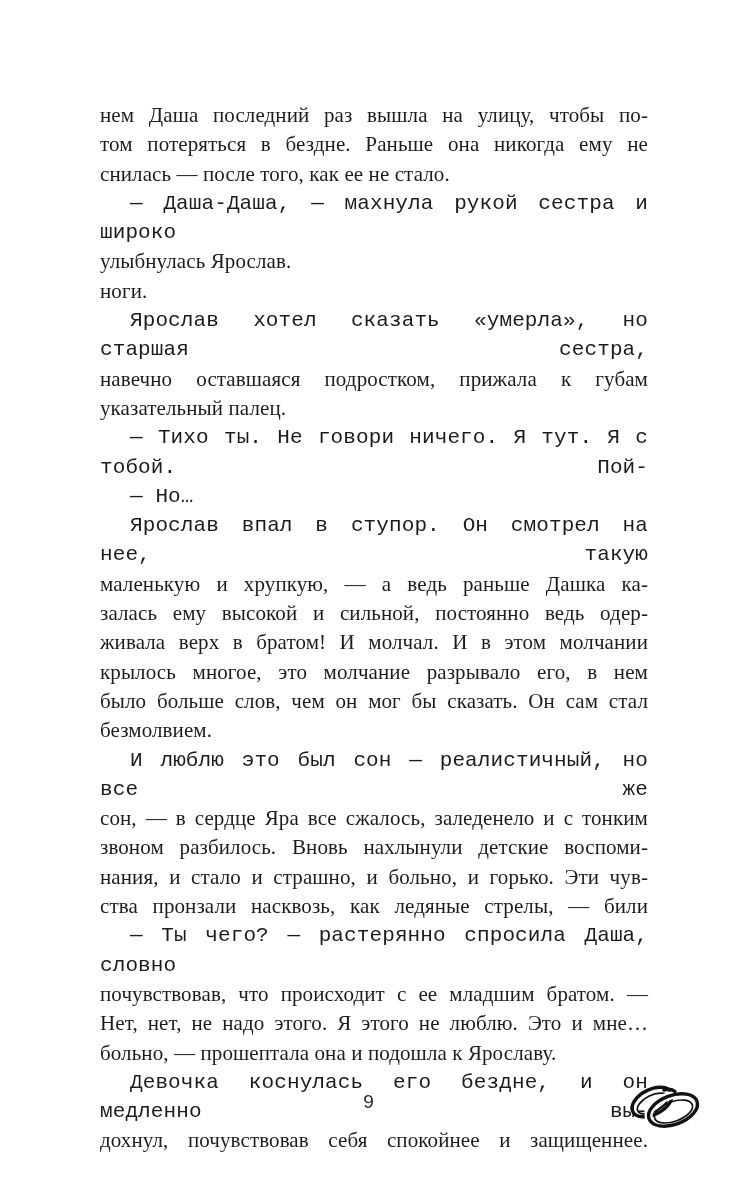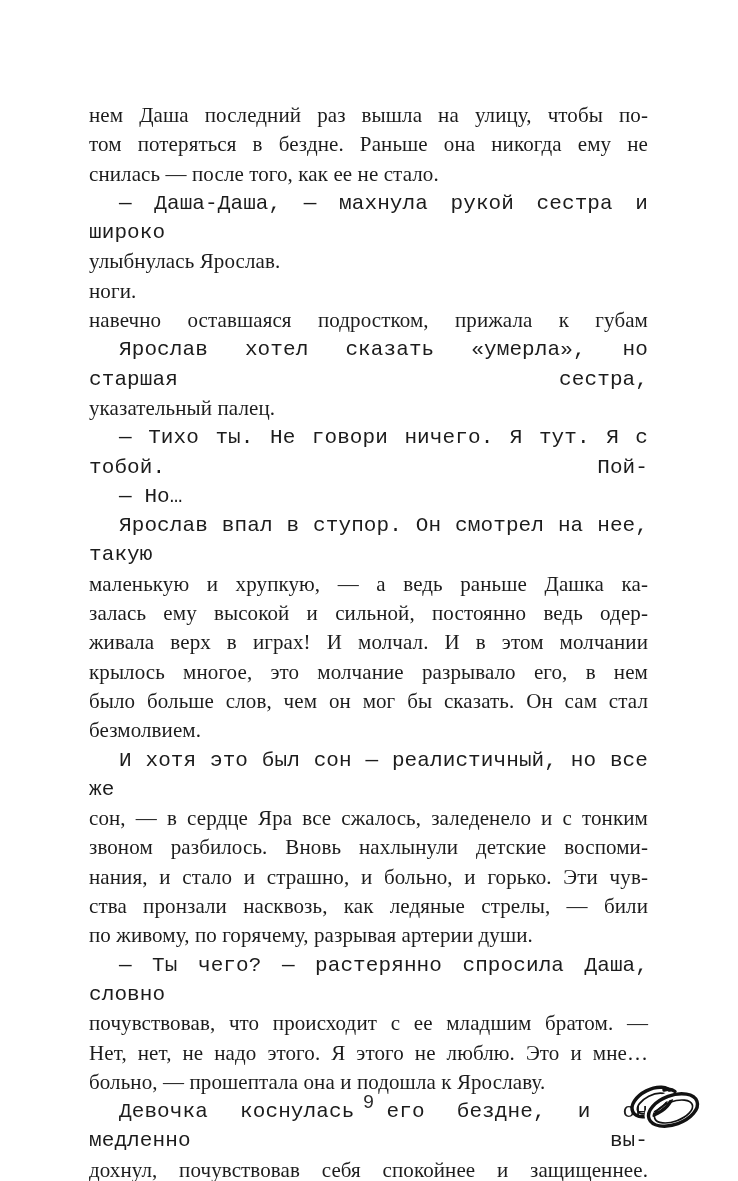--- a/index.html
+++ b/index.html
@@ -20,20 +20,21 @@
     top: 101px;
     width: 559px;
     color: #1c1c1c;
     font-size: 21px;
     line-height: 29.3px;
     letter-spacing: 0.1px;
   }
   .line {
     text-align: justify;
     text-align-last: justify;
+    margin-left: 11px;
   }
   .line.last {
     text-align: right;
     text-align-last: left;
   }
   .line.fit {
     text-align-last: justify;
   }
   .line.indent {
     text-indent: 30px;
@@ -61,38 +62,37 @@
 </head>
 <body>
 
 <div class="text-block">
     <div class="line">нем Даша последний раз вышла на улицу, чтобы по-</div>
     <div class="line">том потеряться в бездне. Раньше она никогда ему не</div>
     <div class="line last">снилась — после того, как ее не стало.</div>
     <div class="line indent">— Даша-Даша, — махнула рукой сестра и широко</div>
     <div class="line last">улыбнулась Ярослав.</div>
     <div class="line last">ноги.</div>
+    <div class="line indent">Ярослав хотел сказать «умерла», но старшая сестра,</div>
     <div class="line">навечно оставшаяся подростком, прижала к губам</div>
-    <div class="line indent">Ярослав хотел сказать «умерла», но старшая сестра,</div>
     <div class="line last">указательный палец.</div>
     <div class="line indent">— Тихо ты. Не говори ничего. Я тут. Я с тобой. Пой-</div>
     <div class="line last indent">— Но…</div>
     <div class="line indent">Ярослав впал в ступор. Он смотрел на нее, такую</div>
     <div class="line">маленькую и хрупкую, — а ведь раньше Дашка ка-</div>
     <div class="line">залась ему высокой и сильной, постоянно ведь одер-</div>
-    <div class="line">живала верх в играх! И молчал. И в этом молчании</div>
+    <div class="line">живала верх в братом! И молчал. И в этом молчании</div>
     <div class="line">крылось многое, это молчание разрывало его, в нем</div>
     <div class="line">было больше слов, чем он мог бы сказать. Он сам стал</div>
     <div class="line last">безмолвием.</div>
-    <div class="line indent">И хотя это был сон — реалистичный, но все же</div>
+    <div class="line indent">И люблю это был сон — реалистичный, но все же</div>
     <div class="line">сон, — в сердце Яра все сжалось, заледенело и с тонким</div>
     <div class="line">звоном разбилось. Вновь нахлынули детские воспоми-</div>
     <div class="line">нания, и стало и страшно, и больно, и горько. Эти чув-</div>
     <div class="line">ства пронзали насквозь, как ледяные стрелы, — били</div>
-    <div class="line last">по живому, по горячему, разрывая артерии души.</div>
     <div class="line indent">— Ты чего? — растерянно спросила Даша, словно</div>
     <div class="line">почувствовав, что происходит с ее младшим братом. —</div>
     <div class="line">Нет, нет, не надо этого. Я этого не люблю. Это и мне…</div>
     <div class="line last">больно, — прошептала она и подошла к Ярославу.</div>
     <div class="line indent">Девочка коснулась его бездне, и он медленно вы-</div>
     <div class="line fit">дохнул, почувствовав себя спокойнее и защищеннее.</div>
   </div>
 
 <div class="page-number">9</div>
 

